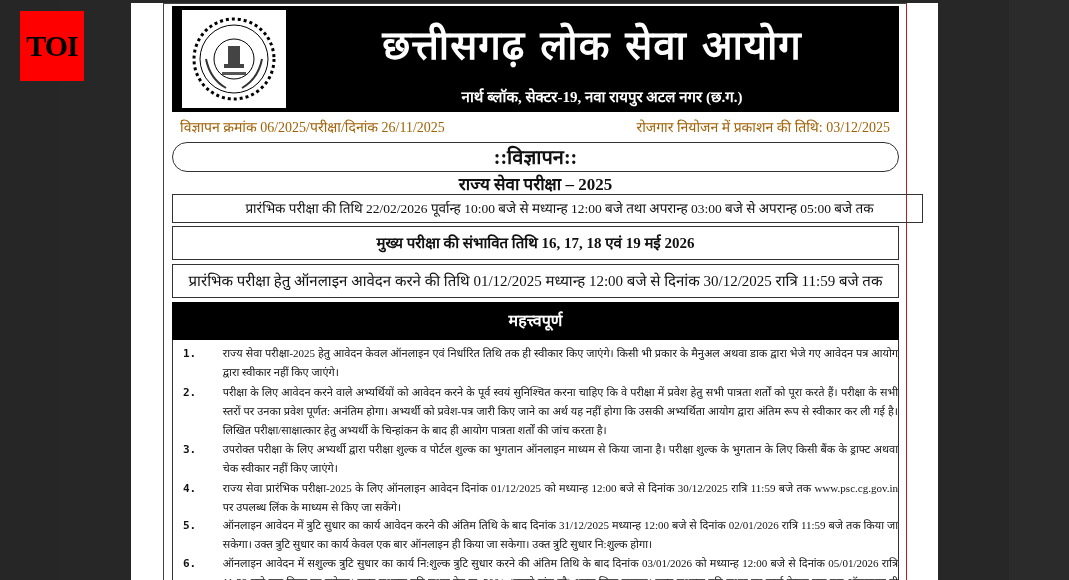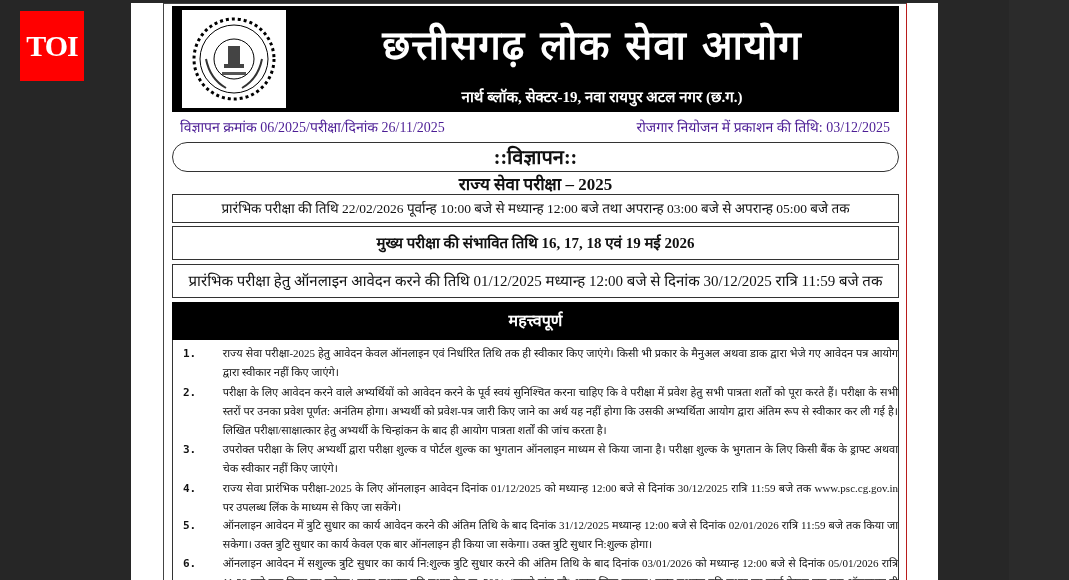--- a/index.html
+++ b/index.html
@@ -1,30 +1,30 @@
 <!DOCTYPE html>
 <html><head>
 <meta charset="utf-8">
 <style>
   html,body{margin:0;padding:0;}
   body{width:1069px;height:580px;overflow:hidden;background:#272727;position:relative;font-family:"DejaVu Serif","Liberation Serif",serif;}
   .bg-right{position:absolute;left:1009px;top:0;width:60px;height:580px;background:#2b2b2b;}
   .bg-left{position:absolute;left:0;top:0;width:60px;height:580px;background:#262626;}
-  .toi{position:absolute;left:20px;top:11px;width:64px;height:70px;background:#ff0000;color:#ffffff;font-family:"Liberation Serif",serif;font-weight:bold;font-size:30px;display:flex;align-items:center;justify-content:center;letter-spacing:-1px;}
+  .toi{position:absolute;left:20px;top:11px;width:64px;height:70px;background:#ff0000;color:#000000;font-family:"Liberation Serif",serif;font-weight:bold;font-size:30px;display:flex;align-items:center;justify-content:center;letter-spacing:-1px;}
   .page{position:absolute;left:131px;top:3px;width:807px;height:577px;background:#fff;}
   .frame{position:absolute;left:32px;top:0;width:742px;height:577px;border-left:1px solid #444;border-right:1px solid #b91c1c;border-top:1px solid #444;}
   .header{position:absolute;left:8px;top:2px;width:727px;height:106px;background:#000;}
   .logo{position:absolute;left:10px;top:4px;width:104px;height:98px;background:#fff;display:flex;align-items:center;justify-content:center;}
   .title{position:absolute;left:140px;top:10px;width:560px;text-align:center;color:#fff;font-family:"DejaVu Sans",sans-serif;font-weight:bold;font-size:40px;letter-spacing:1px;}
   .address{position:absolute;left:200px;top:80px;width:460px;text-align:center;color:#fff;font-size:15px;font-weight:bold;font-family:"Liberation Serif",serif;}
-  .meta-row{position:absolute;left:16px;top:113px;width:710px;display:flex;justify-content:space-between;font-size:14px;color:#4c1d95;font-family:"Liberation Serif",serif;}
+  .meta-row{position:absolute;left:16px;top:113px;width:710px;display:flex;justify-content:space-between;font-size:14px;color:#a16207;font-family:"Liberation Serif",serif;}
   .box{position:absolute;left:8px;width:725px;border:1px solid #333;text-align:center;color:#111;font-family:"Liberation Serif",serif;}
   .vig{top:138px;height:28px;font-size:20px;font-weight:bold;line-height:28px;border-radius:15px;}
   .exam-title{position:absolute;left:8px;top:168px;width:727px;text-align:center;font-size:17px;font-weight:bold;color:#111;font-family:"Liberation Serif",serif;}
-  .b1{top:190px;height:27px;font-size:13.5px;line-height:27px;}
+  .b1{top:190px;height:27px;font-size:13.5px;line-height:27px;padding-left:24px;}
   .b2{top:222px;height:32px;font-size:15px;line-height:32px;font-weight:bold;}
   .b3{top:260px;height:32px;font-size:15px;line-height:32px;}
   .imp{position:absolute;left:8px;top:298px;width:727px;height:38px;background:#000;color:#fff;text-align:center;font-family:"DejaVu Sans",sans-serif;font-weight:bold;font-size:16px;line-height:38px;}
   .list{position:absolute;left:8px;top:336px;width:725px;height:250px;border-left:1px solid #333;border-right:1px solid #333;}
   .item{position:absolute;left:0;width:725px;display:flex;}
   .num{width:40px;padding-left:10px;font-family:"DejaVu Sans Mono",monospace;font-weight:bold;font-size:11px;color:#111;padding-top:3px;}
   .txt{width:680px;font-family:"Liberation Serif",serif;font-size:11px;line-height:19px;color:#111;text-align:justify;}
 </style>
 </head>
 <body>

